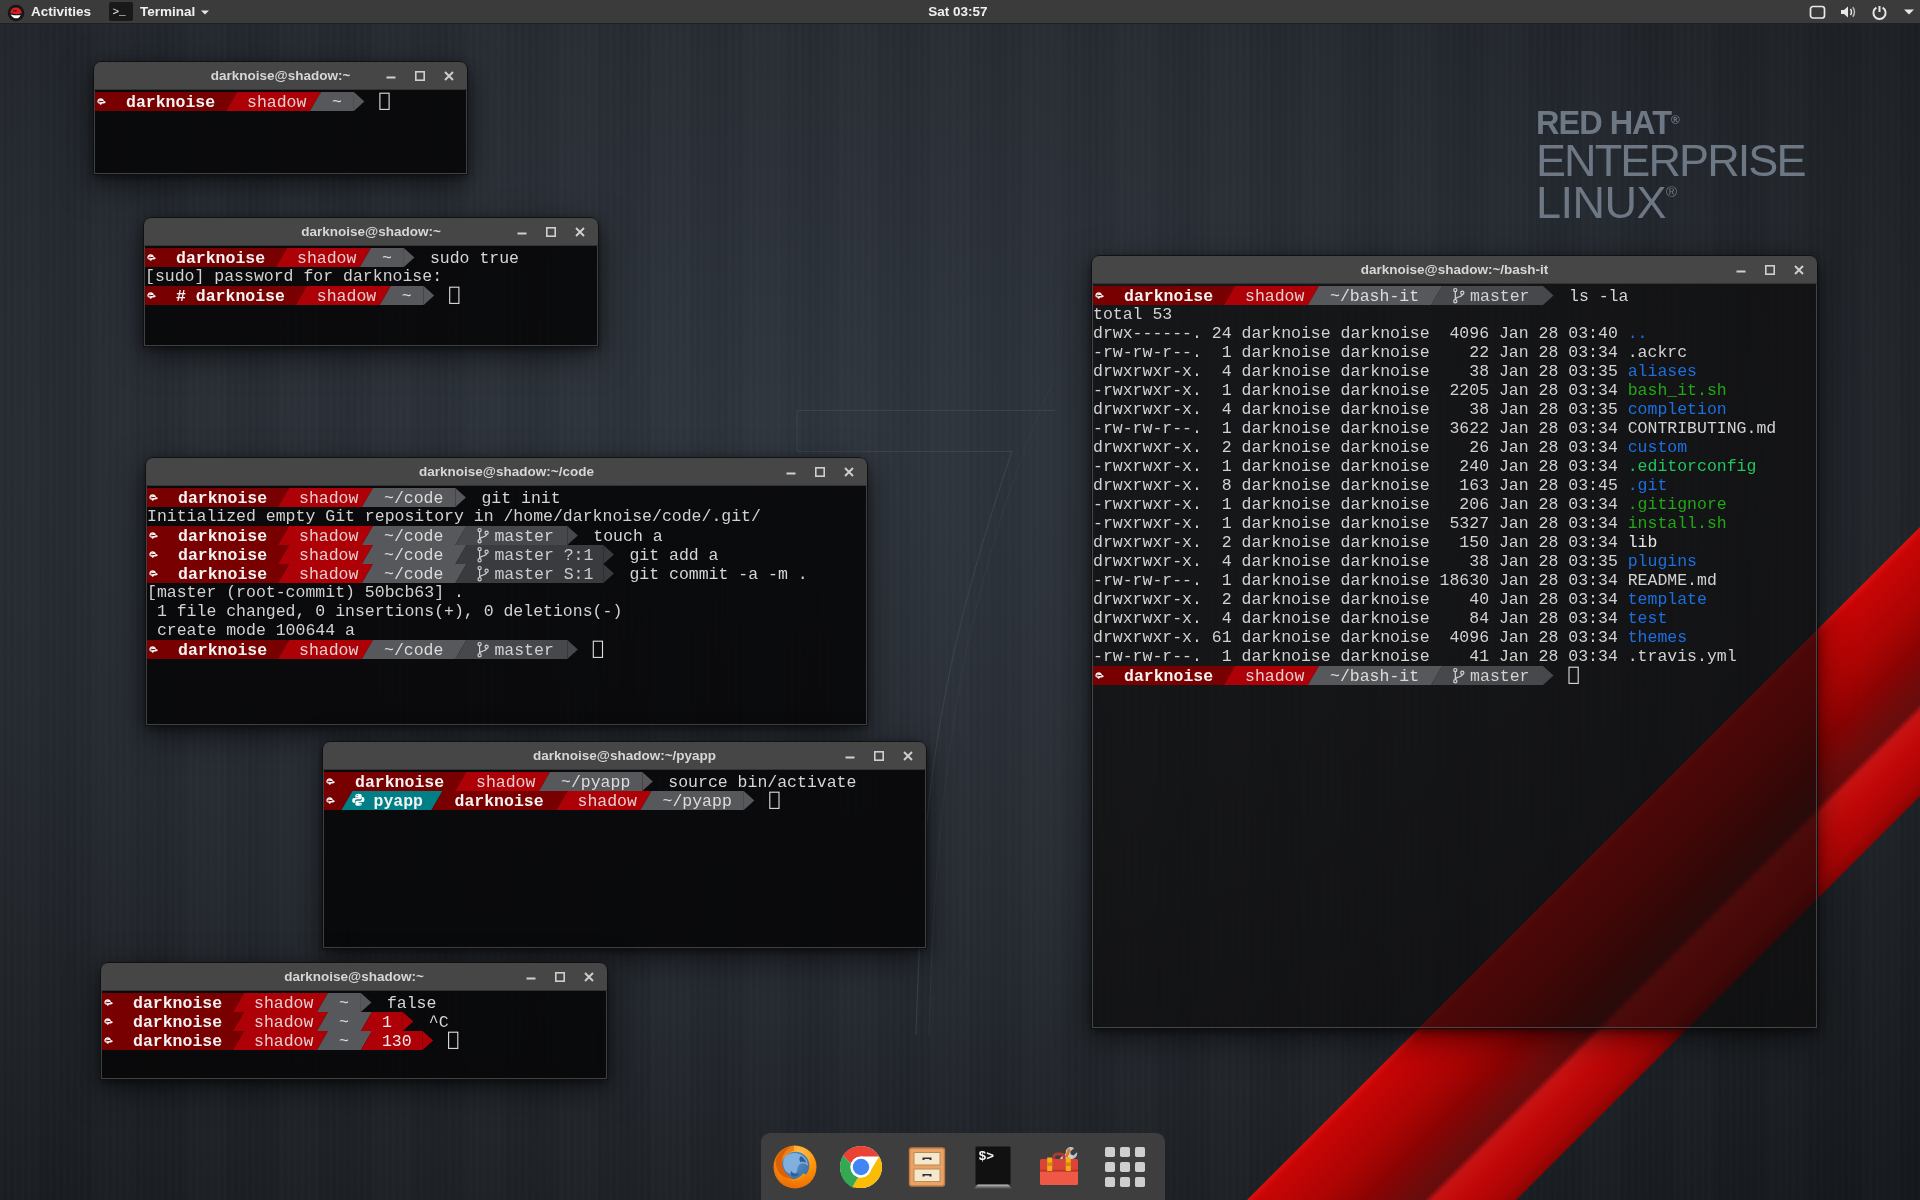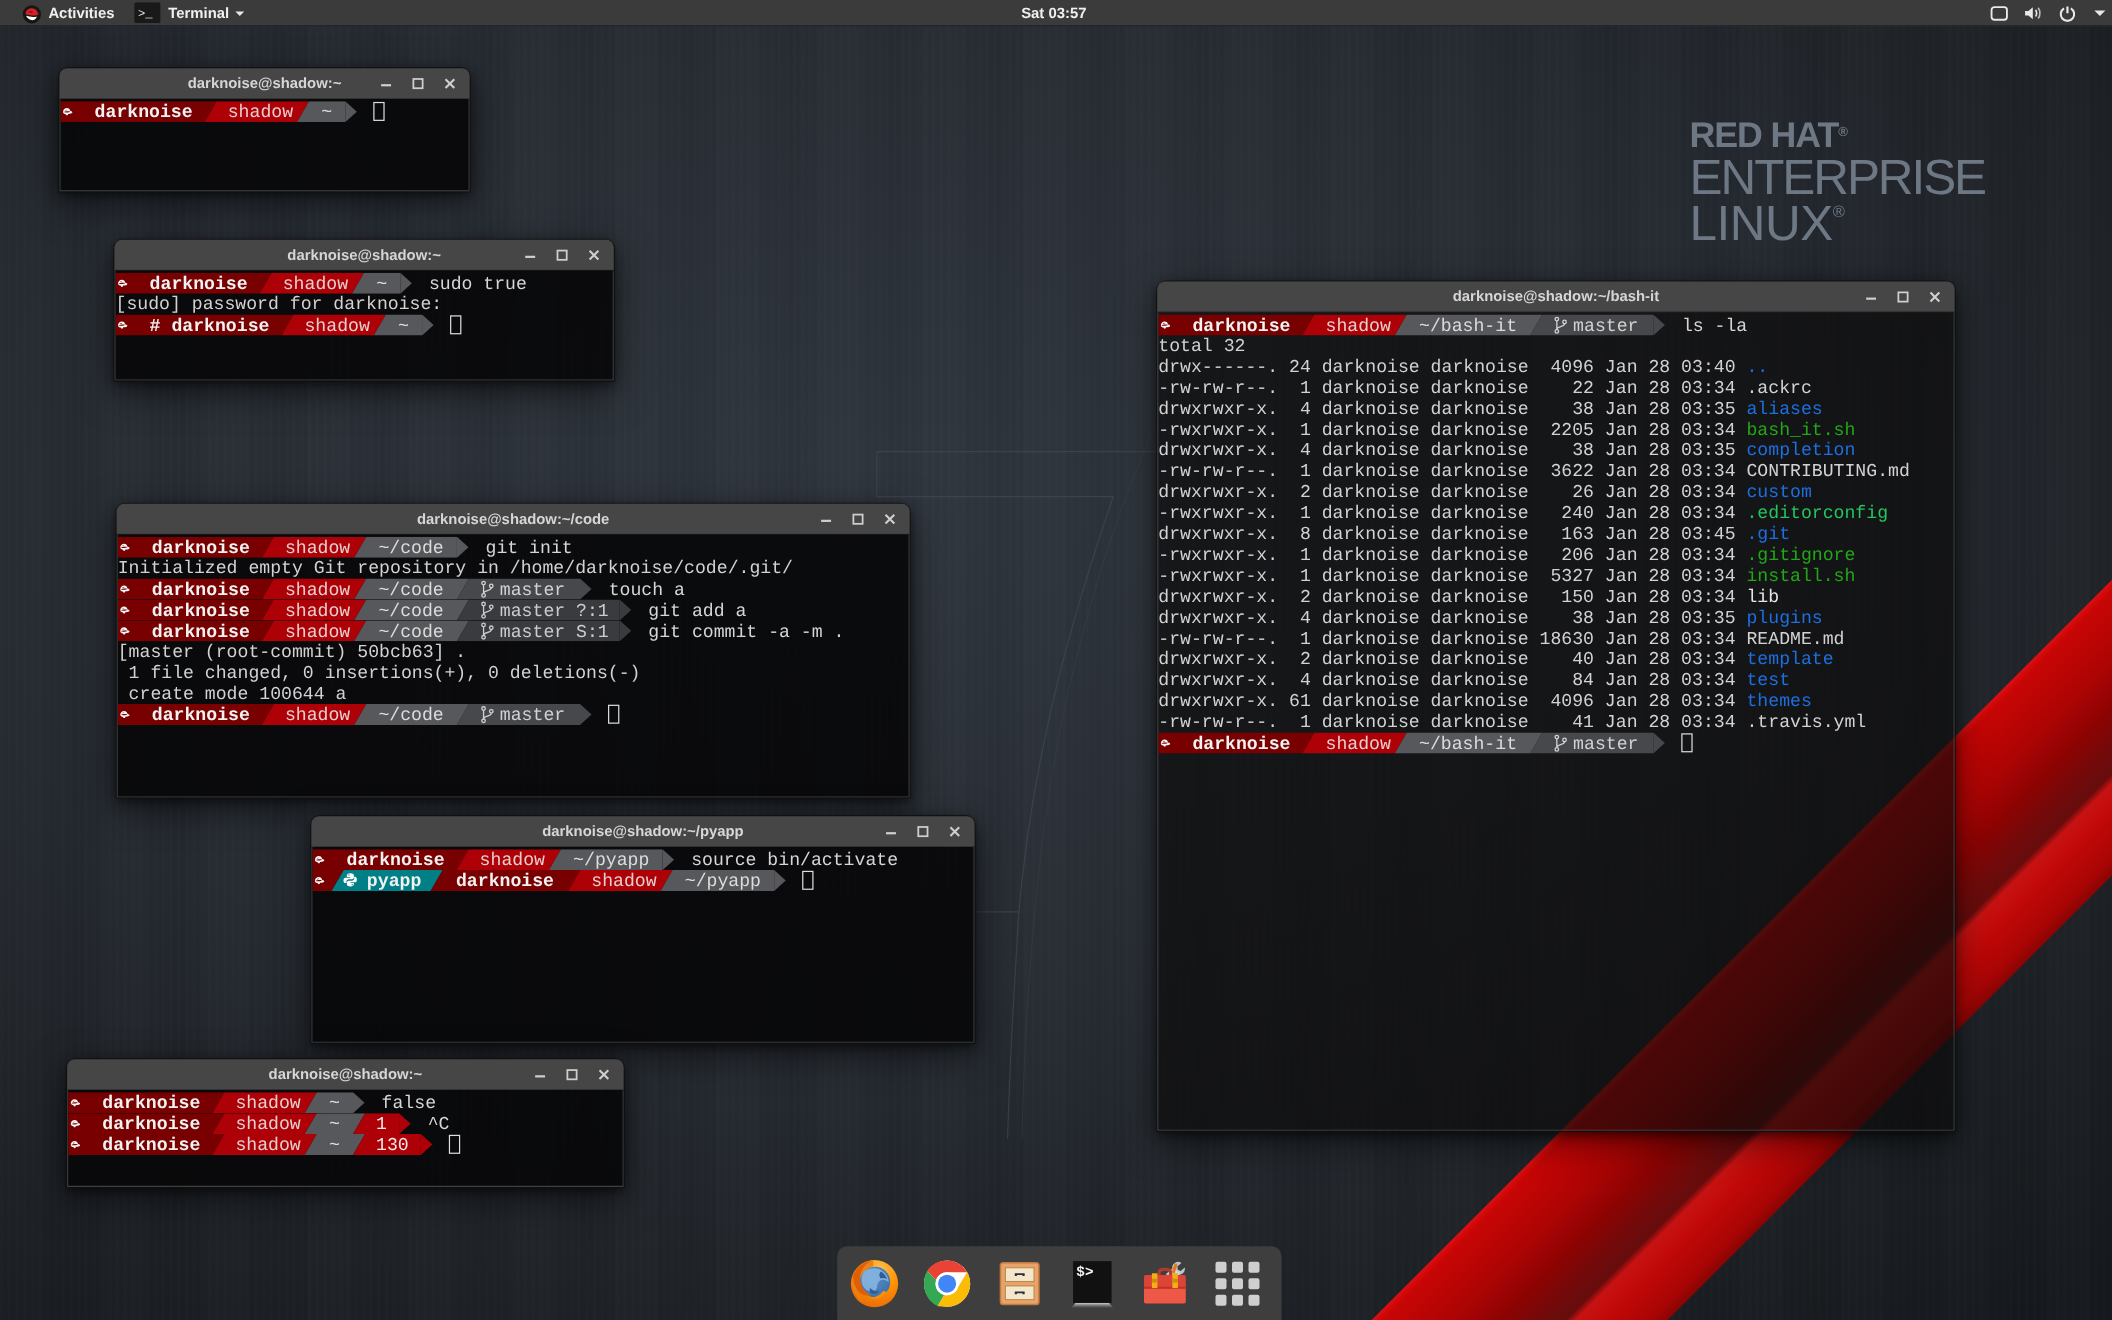--- a/index.html
+++ b/index.html
@@ -1,27 +1,27 @@
 <!DOCTYPE html>
 <html><head><meta charset="utf-8">
 <style>
 * { margin:0; padding:0; box-sizing:border-box; }
 html,body { width:1920px; height:1200px; overflow:hidden; background:#1d2126; }
 #stage { position:relative; width:1920px; height:1200px; font-family:"Liberation Sans",sans-serif; }
 #wp { position:absolute; left:0; top:0; }
 #panel { position:absolute; left:0; top:0; width:1920px; height:24px; background:#3b3b3b;
   border-bottom:1px solid #1c1f24; display:flex; align-items:center; color:#eee; z-index:50; }
-.pl { display:flex; align-items:center; height:24px;margin-left:13px; }
+.pl { display:flex; align-items:center; height:24px; }
 .act { font-size:13.5px; font-weight:bold; color:#f0f0f0; }
 .appbtn { display:flex; align-items:center; margin-left:12px; height:24px; padding:0 10px 0 6px; }
 .clock { position:absolute; left:0; right:4px; text-align:center; font-size:13.5px; font-weight:bold; color:#f0f0f0; }
 .pr { position:absolute; right:5px; top:0; height:24px; display:flex; align-items:center; gap:13px; }
 .win { position:absolute; border-radius:8px 8px 0 0;
   box-shadow:0 3px 9px rgba(0,0,0,0.5), 0 10px 34px rgba(0,0,0,0.55); z-index:10;
-  outline:1px solid rgba(15,15,15,0.85); }
+  outline:1px solid rgba(15,15,15,0.85);margin-left:40px; }
 .tb { height:28px; background:#464646; border-radius:7px 7px 0 0; border-bottom:1px solid #333;
   text-align:center; position:relative; }
 .ttl { font-size:13.5px; font-weight:bold; color:#d6d6d6; line-height:27px; }
 .btns { position:absolute; right:10px; top:5.5px; display:flex; gap:13px; }
 .btns svg { display:block; }
 .term { padding:1.5px 0 0 0; border:1px solid rgba(106,109,112,0.55); border-top:none; height:calc(100% - 28px); }
 .row { height:19px; line-height:19px; white-space:pre; font-family:"Liberation Mono",monospace;
   font-size:16.5px; color:#d2d2d2; letter-spacing:0; }
 .row .bar { display:inline-block; vertical-align:top; }
 #rhlogo { position:absolute; left:1536px; top:104px; color:#6e7885; z-index:5; }
@@ -438,21 +438,21 @@
               <circle cx="2.2" cy="14.8" r="1.6"></circle>
               <circle cx="9.2" cy="6.2" r="1.6"></circle>
               <path d="M2.2,5.3 L2.2,13.1 M9.2,7.9 C9.2,11.2 2.2,9.8 2.2,13.1"></path>
             </g>
             <text x="31.0" y="14.7" fill="#f2f2f2" font-weight="bold">darknoise</text>
             <text x="152.0" y="14.7" fill="#e6cfcf">shadow</text>
             <text x="237.0" y="14.7" fill="#dcdcdc">~/bash-it</text>
             <text x="377.1" y="14.7" fill="#d2d2d2">master</text>
             <text x="476.0" y="14.7" fill="#d6d6d6">ls -la</text>
           </svg></div>
-        <div class="row"><span>total 32</span></div>
+        <div class="row"><span>total 53</span></div>
         <div class="row"><span>drwx------. 24 darknoise darknoise  4096 Jan 28 03:40 </span><span style="color:#1d6fe0">..</span></div>
         <div class="row"><span>-rw-rw-r--.  1 darknoise darknoise    22 Jan 28 03:34 </span><span>.ackrc</span></div>
         <div class="row"><span>drwxrwxr-x.  4 darknoise darknoise    38 Jan 28 03:35 </span><span style="color:#1d6fe0">aliases</span></div>
         <div class="row"><span>-rwxrwxr-x.  1 darknoise darknoise  2205 Jan 28 03:34 </span><span style="color:#22a716">bash_it.sh</span></div>
         <div class="row"><span>drwxrwxr-x.  4 darknoise darknoise    38 Jan 28 03:35 </span><span style="color:#1d6fe0">completion</span></div>
         <div class="row"><span>-rw-rw-r--.  1 darknoise darknoise  3622 Jan 28 03:34 </span><span>CONTRIBUTING.md</span></div>
         <div class="row"><span>drwxrwxr-x.  2 darknoise darknoise    26 Jan 28 03:34 </span><span style="color:#1d6fe0">custom</span></div>
         <div class="row"><span>-rwxrwxr-x.  1 darknoise darknoise   240 Jan 28 03:34 </span><span style="color:#22c55e">.editorconfig</span></div>
         <div class="row"><span>drwxrwxr-x.  8 darknoise darknoise   163 Jan 28 03:45 </span><span style="color:#1d6fe0">.git</span></div>
         <div class="row"><span>-rwxrwxr-x.  1 darknoise darknoise   206 Jan 28 03:34 </span><span style="color:#22a716">.gitignore</span></div>

